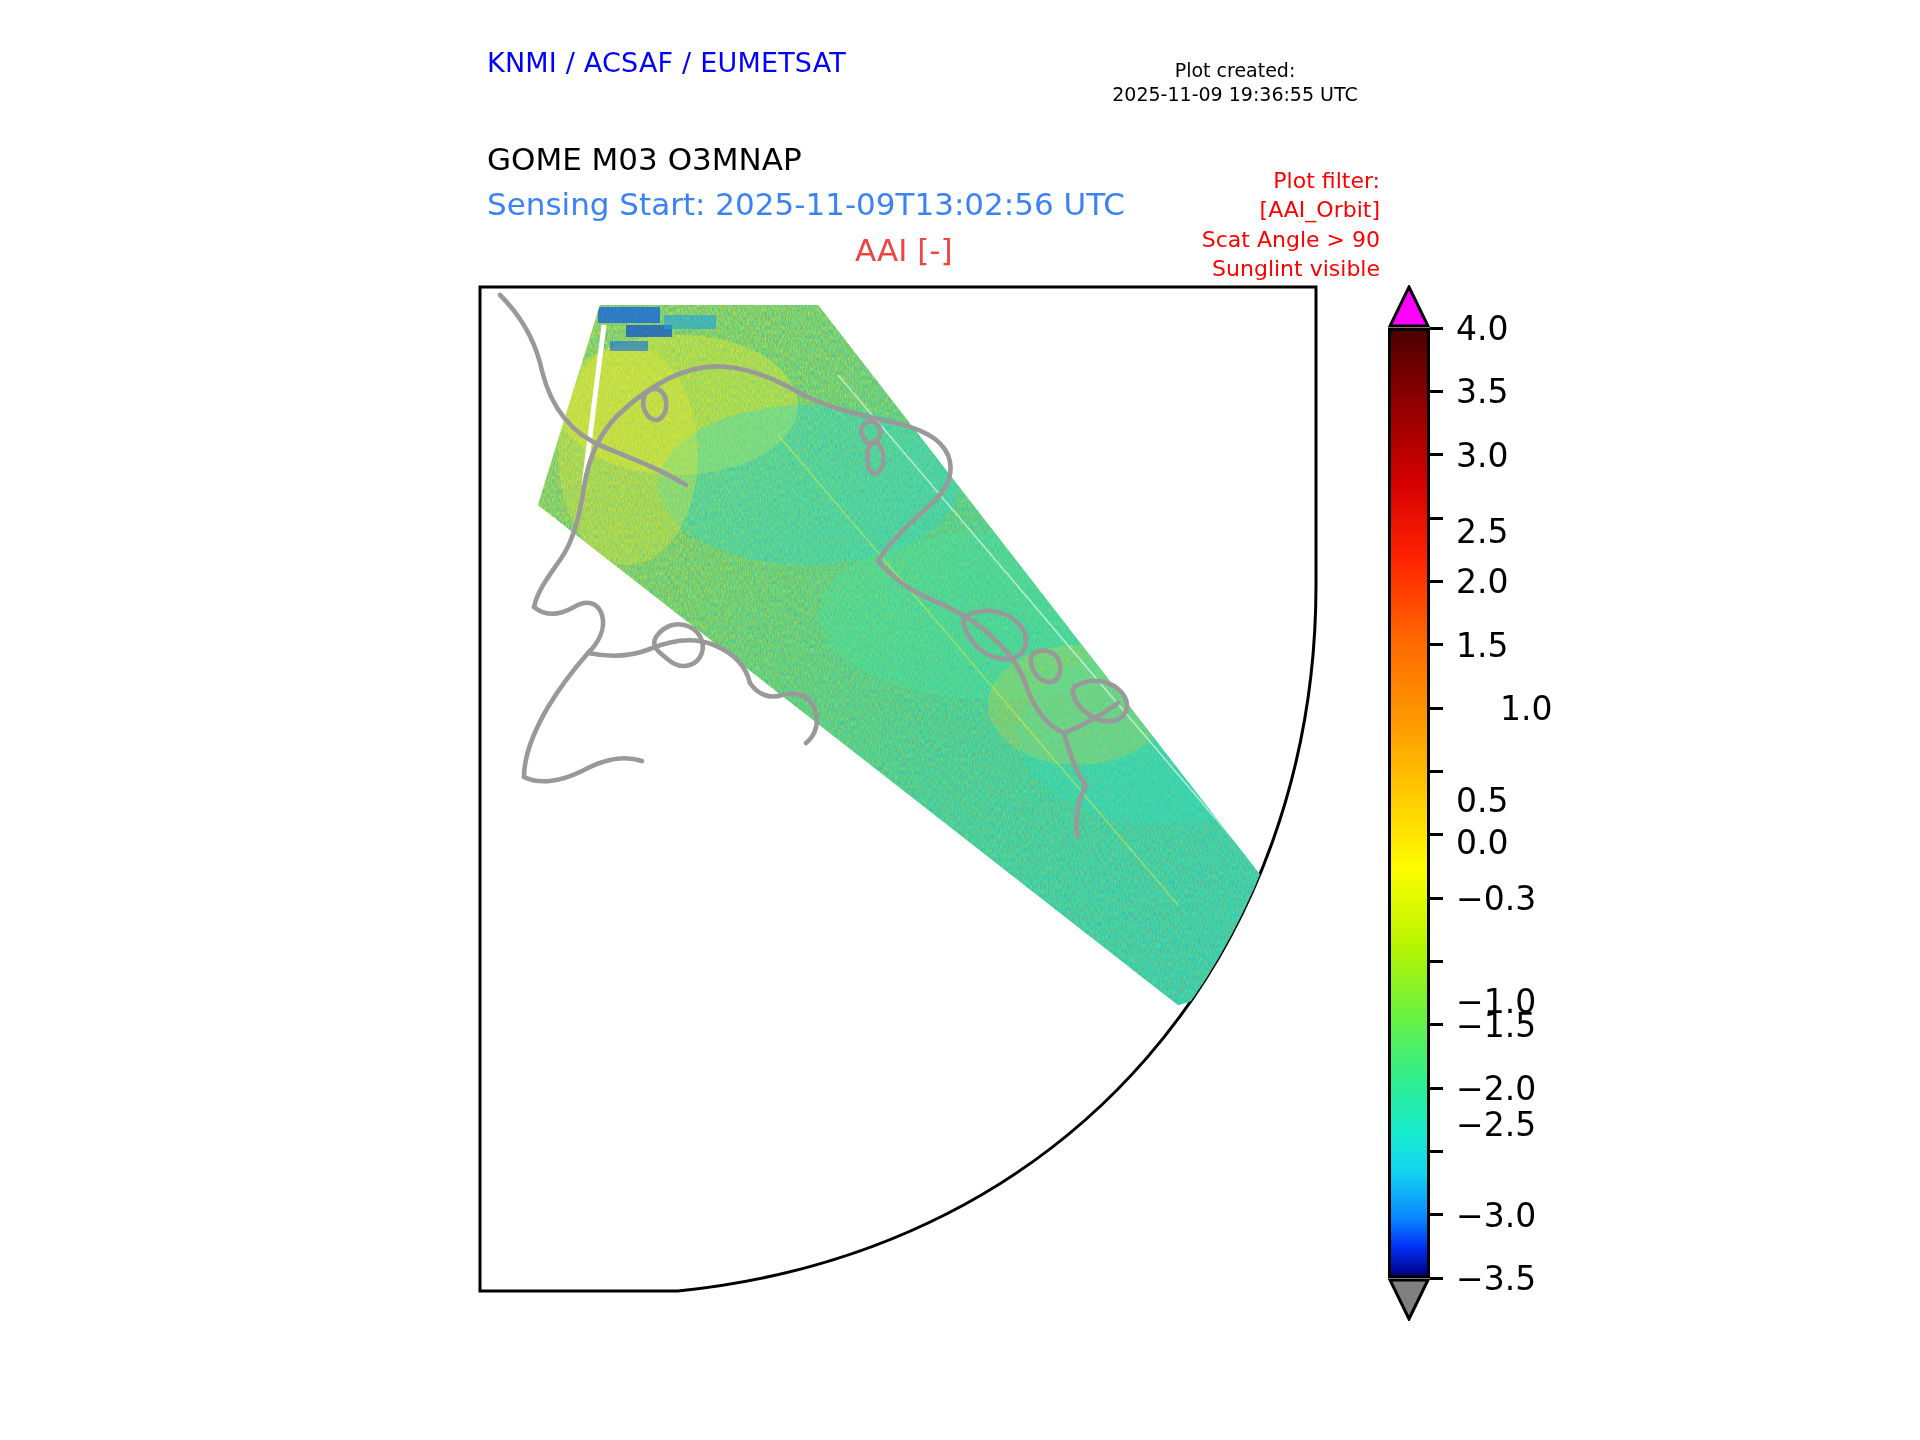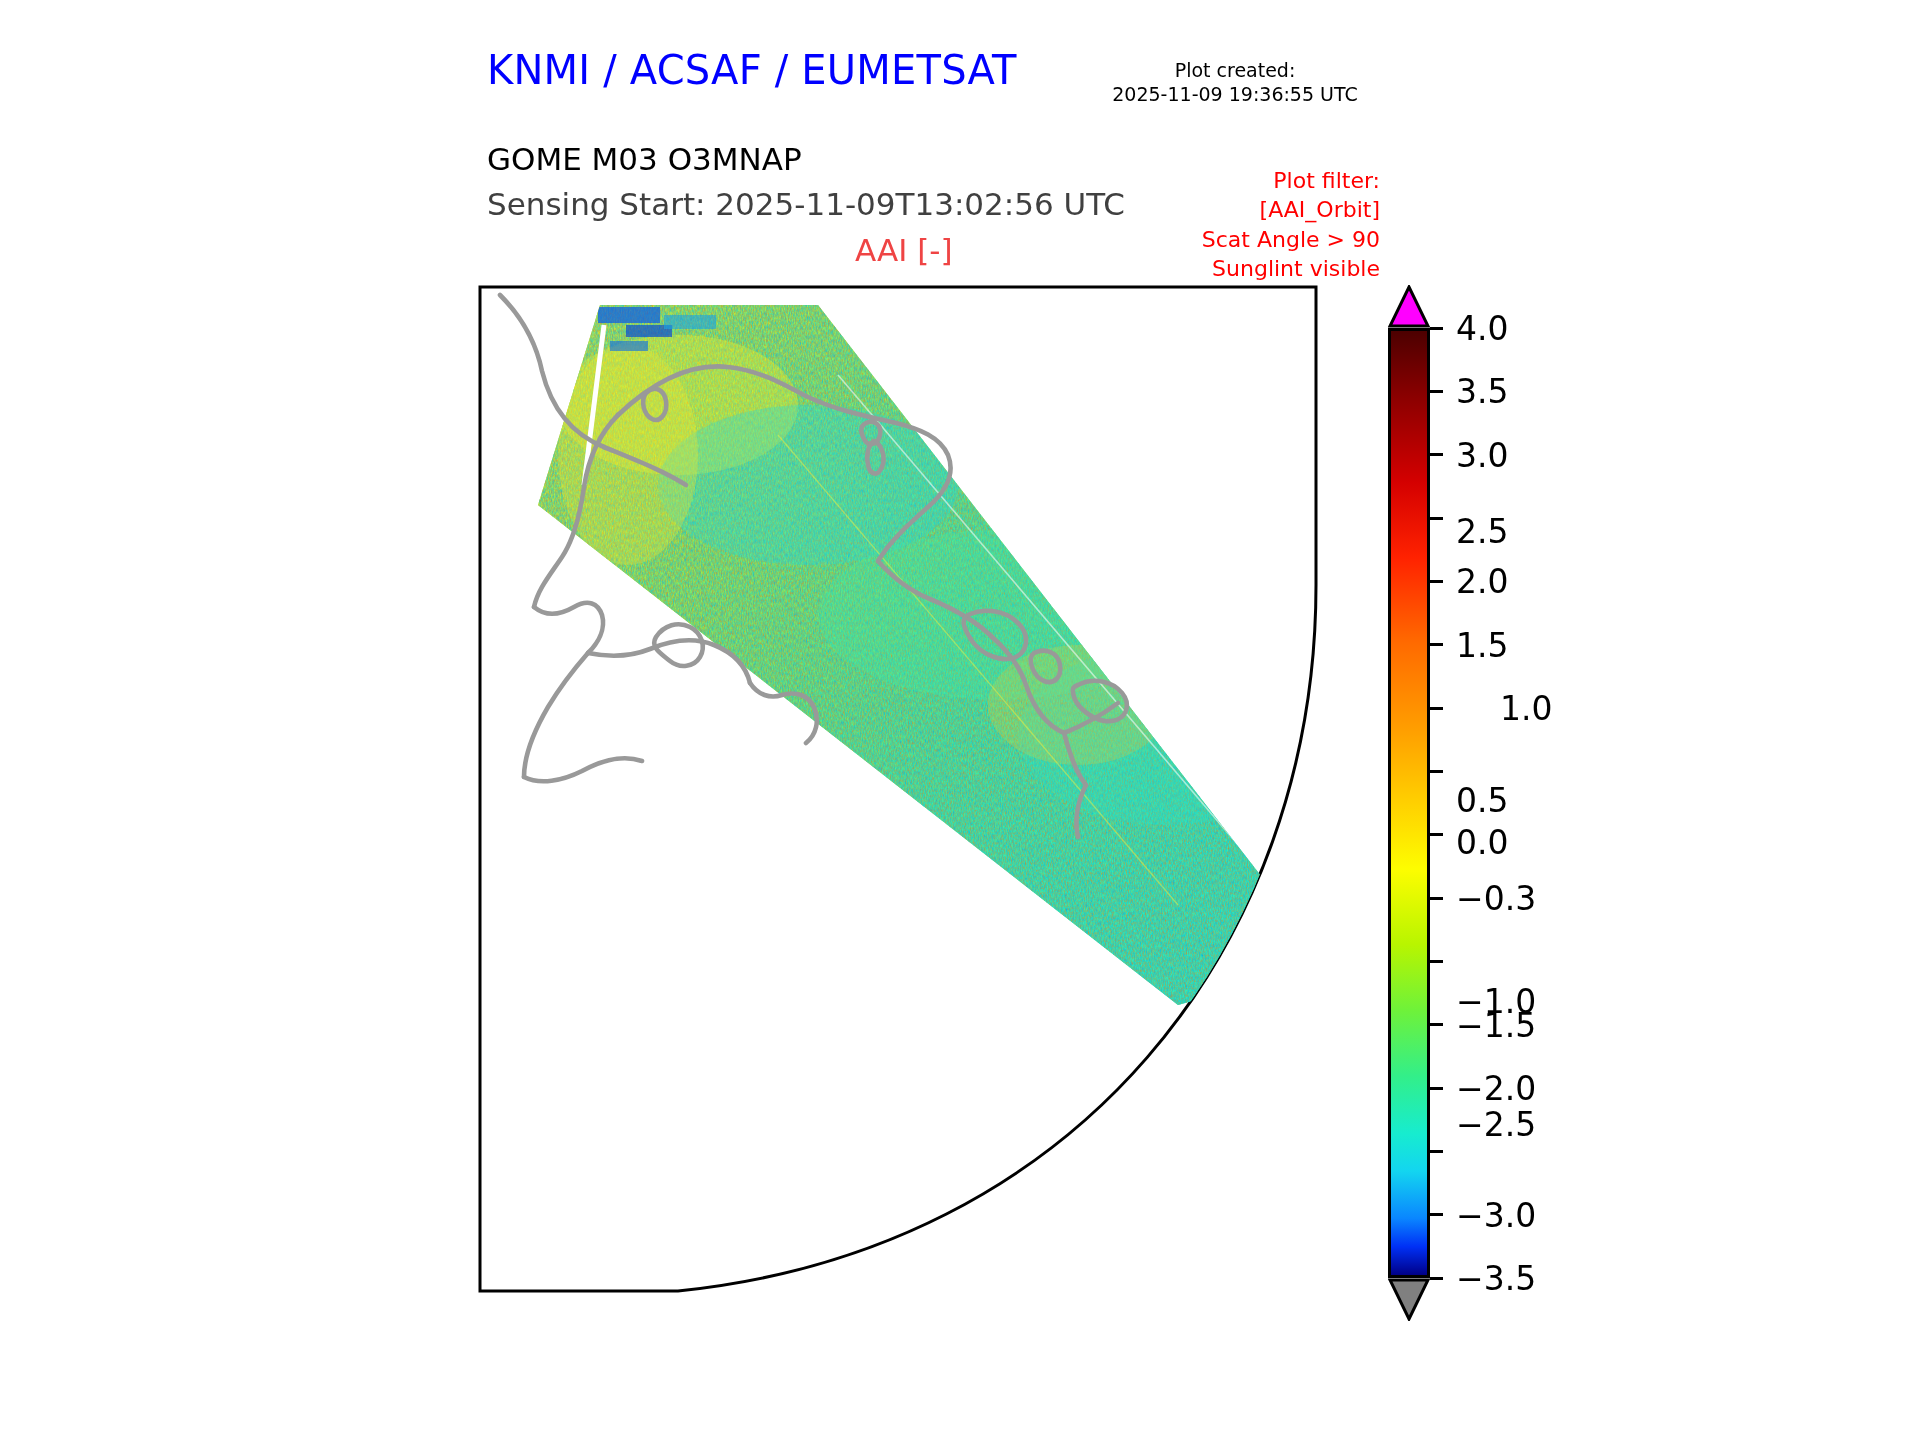--- a/index.html
+++ b/index.html
@@ -6,34 +6,34 @@
   body{
     width:1920px;height:1440px;background:#ffffff;
     font-family:"DejaVu Sans", sans-serif;
     position:relative;overflow:hidden;
   }
   .abs{position:absolute;}
 
   
   #org-title{
     left:487px;top:47px;width:560px;
-    font-size:40px;color:#0000ff;white-space:nowrap;
+    font-size:27px;color:#0000ff;white-space:nowrap;
     letter-spacing:.2px;
   }
   #created-block{
     left:1090px;top:58px;width:290px;
     text-align:center;font-size:19px;color:#000;line-height:1.28;
   }
   #created-block div{white-space:nowrap;}
 
   #instrument-title{
     left:487px;top:141px;font-size:31px;color:#000;white-space:nowrap;
   }
   #sensing-line{
-    left:487px;top:186px;font-size:31px;color:#404040;white-space:nowrap;
+    left:487px;top:186px;font-size:31px;color:#3b82f6;white-space:nowrap;
   }
   #quantity-title{
     left:855px;top:232px;font-size:31px;color:#ef4444;white-space:nowrap;
   }
 
   #filter-block{
     left:1120px;top:166px;width:260px;
     text-align:right;font-size:22px;color:#ff0000;line-height:1.33;
   }
   #filter-block div{white-space:nowrap;}

